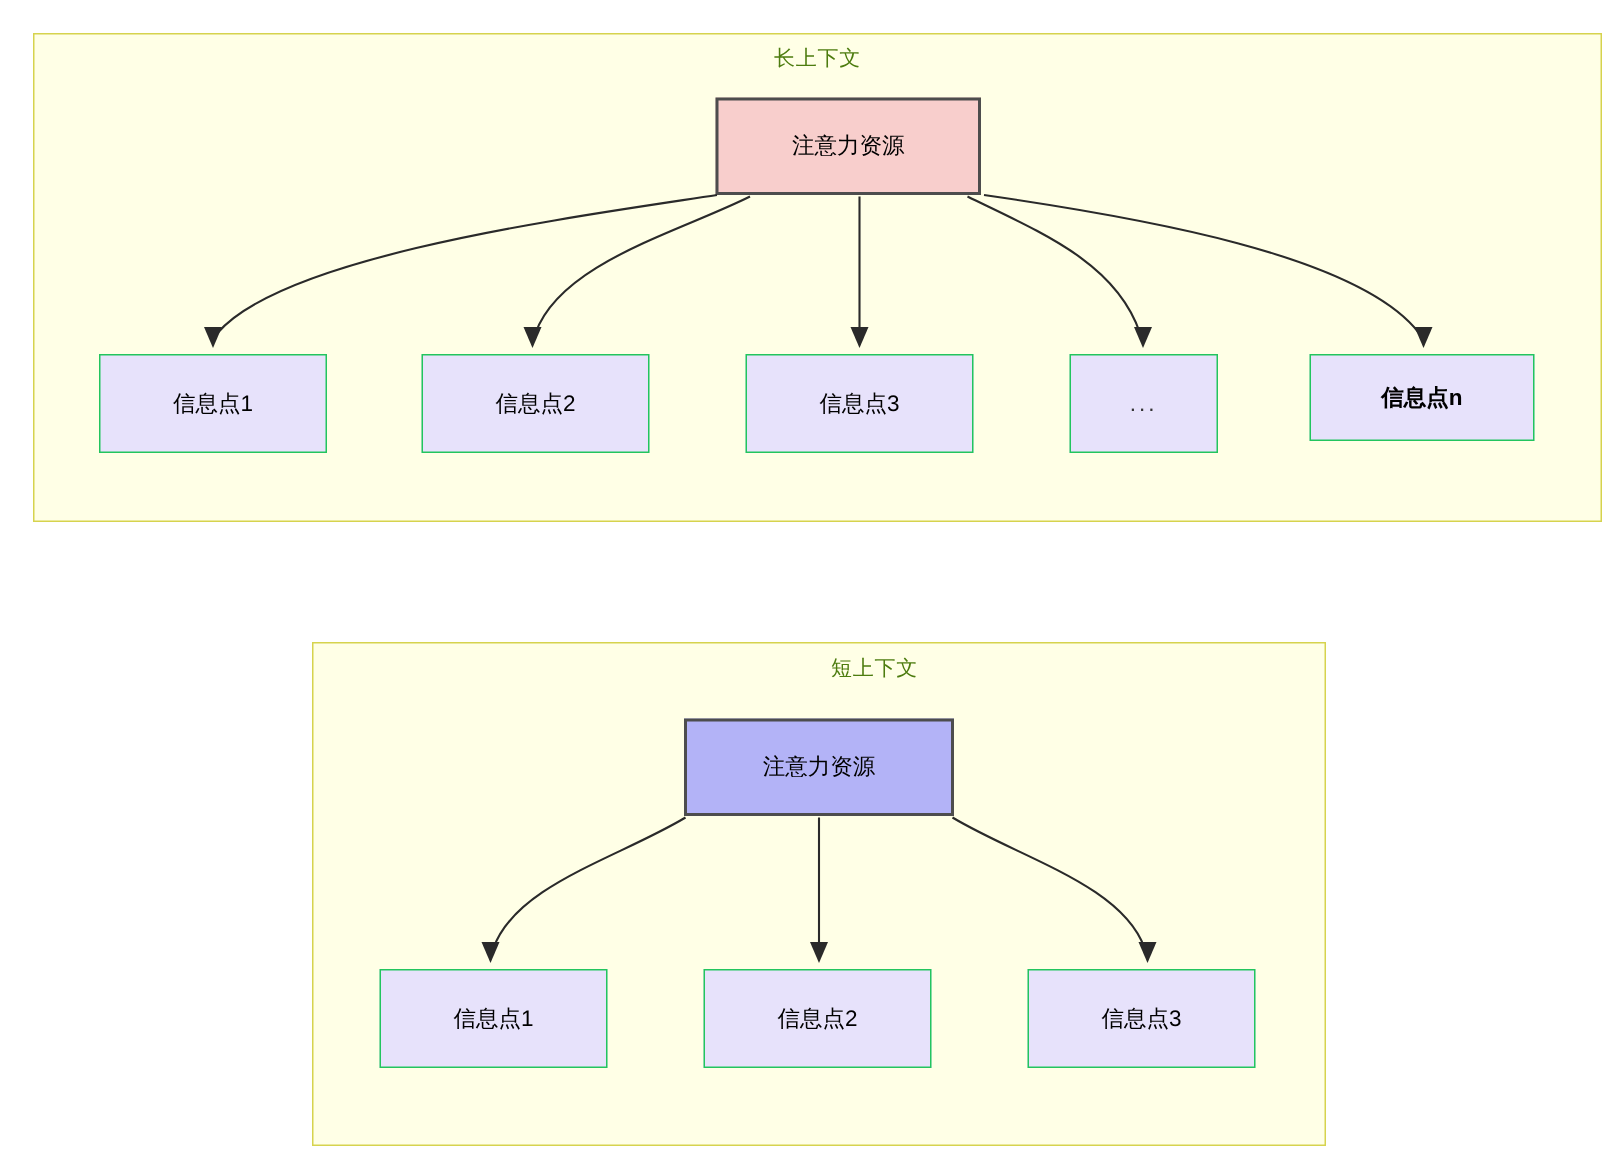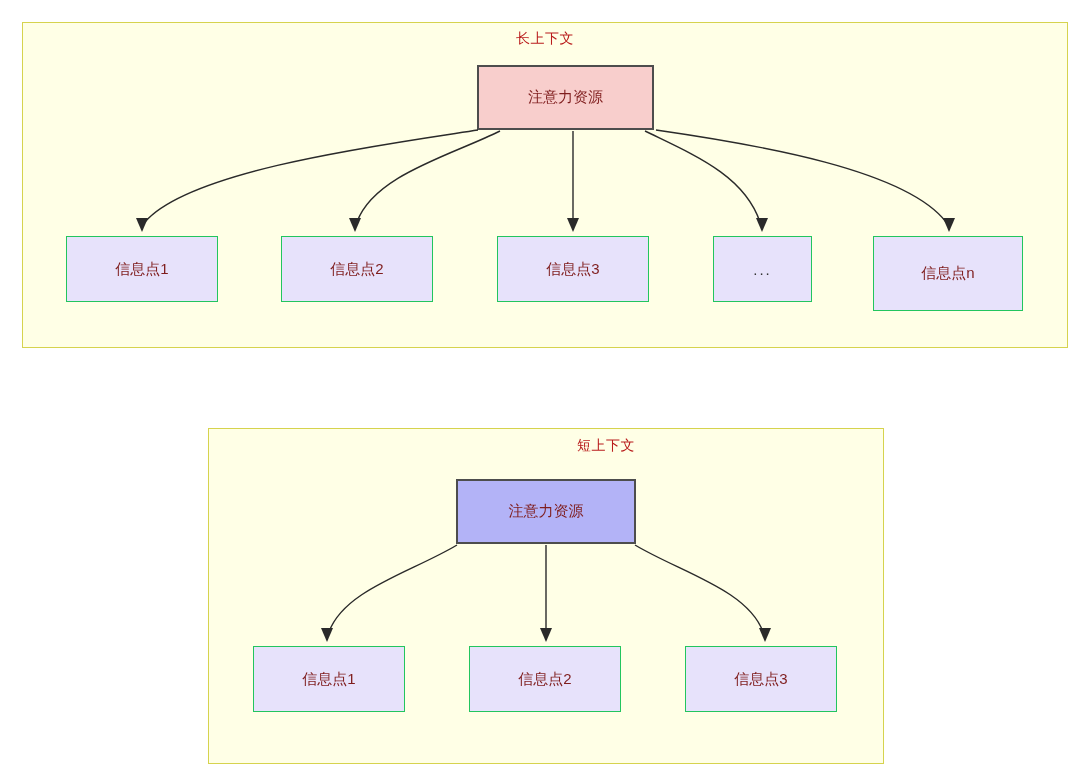--- a/index.html
+++ b/index.html
@@ -26,32 +26,32 @@
     background: #ffffe6;
     border: 1px solid #d6d34e;
     box-sizing: border-box;
   }
   .group-title {
     position: absolute;
     left: 0;
     right: 0;
     text-align: center;
     font-size: 14px;
-    color: #b91c1c;
+    color: #4d7c0f;
     letter-spacing: 0.5px;
     white-space: nowrap;
   }
   .node {
     position: absolute;
     box-sizing: border-box;
     display: flex;
     align-items: center;
     justify-content: center;
     font-size: 15px;
-    color: #7f1d1d;
+    color: #000000;
     white-space: nowrap;
   }
   .node-attention-long {
     background: #f8cecc;
     border: 2px solid #4d4d4d;
   }
   .node-attention-short {
     background: #b3b3f7;
     border: 2px solid #4d4d4d;
   }
@@ -94,25 +94,25 @@
   <div class="node node-attention-long" style="left:477px; top:65px; width:177px; height:65px;">注意力资源</div>
 
   <div class="node node-info" style="left:66px; top:236px; width:152px; height:66px;">信息点1</div>
 
   <div class="node node-info" style="left:281px; top:236px; width:152px; height:66px;">信息点2</div>
 
   <div class="node node-info" style="left:497px; top:236px; width:152px; height:66px;">信息点3</div>
 
   <div class="node node-info node-ellipsis" style="left:713px; top:236px; width:99px; height:66px;">...</div>
 
-  <div class="node node-info" style="left:873px; top:236px; width:150px; height:75px;">信息点n</div>
+  <div class="node node-info" style="left:873px; top:236px; width:150px; height:58px;font-weight:bold;">信息点n</div>
 
   <div class="group-box" style="left:208px; top:428px; width:676px; height:336px;"></div>
 
-  <div class="group-title" style="left:223px; width:766px; top:437px;">短上下文</div>
+  <div class="group-title" style="left:200px; width:766px; top:437px;">短上下文</div>
 
   <div class="node node-attention-short" style="left:456px; top:479px; width:180px; height:65px;">注意力资源</div>
 
   <div class="node node-info" style="left:253px; top:646px; width:152px; height:66px;">信息点1</div>
 
   <div class="node node-info" style="left:469px; top:646px; width:152px; height:66px;">信息点2</div>
 
   <div class="node node-info" style="left:685px; top:646px; width:152px; height:66px;">信息点3</div>
 
   <svg class="edges" viewBox="0 0 1080 774">

